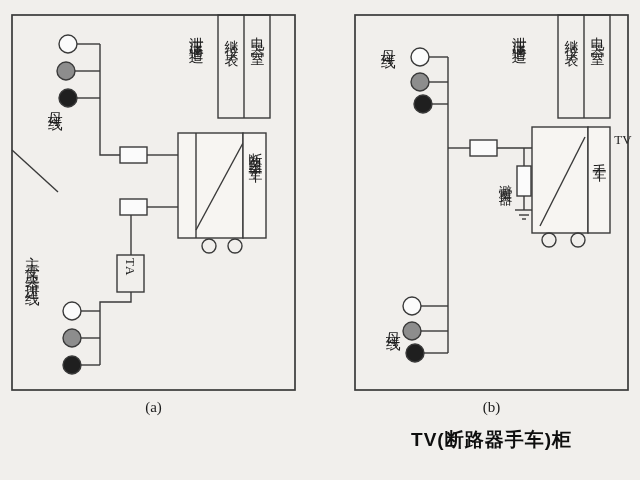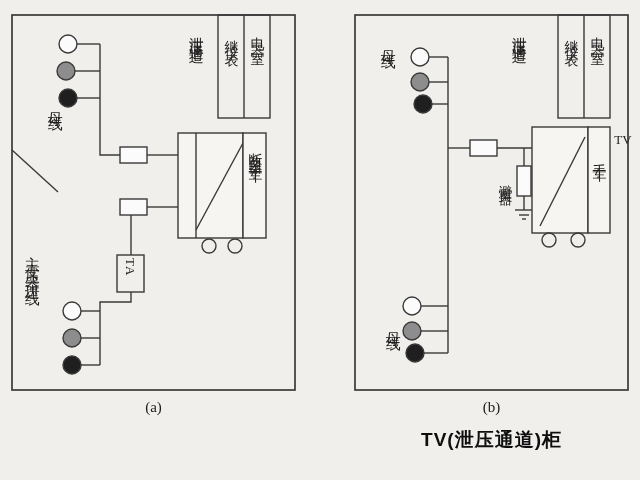--- a/index.html
+++ b/index.html
@@ -130,15 +130,15 @@
   <div class="lbl vtext sm" style="left:589px;top:26px;letter-spacing:7px;">电器室</div>
   <div class="lbl vtext sm" style="left:497px;top:173px;">避雷器</div>
   <div class="truckstrip" style="left:588px;top:132px;width:22px;">
     <span class="tv">TV</span>
     <span class="vt">手车</span>
   </div>
   <div class="lbl vtext" style="left:384px;top:320px;">母线</div>
 
   <div class="cap" style="left:12px;width:283px;top:399px;">(a)</div>
   <div class="cap" style="left:355px;width:273px;top:399px;">(b)</div>
-  <div class="dtitle" style="left:355px;width:273px;top:427px;">TV(泄压通道)柜</div>
+  <div class="dtitle" style="left:355px;width:273px;top:427px;">TV(断路器手车)柜</div>
 
 </div>
 
 </body></html>

